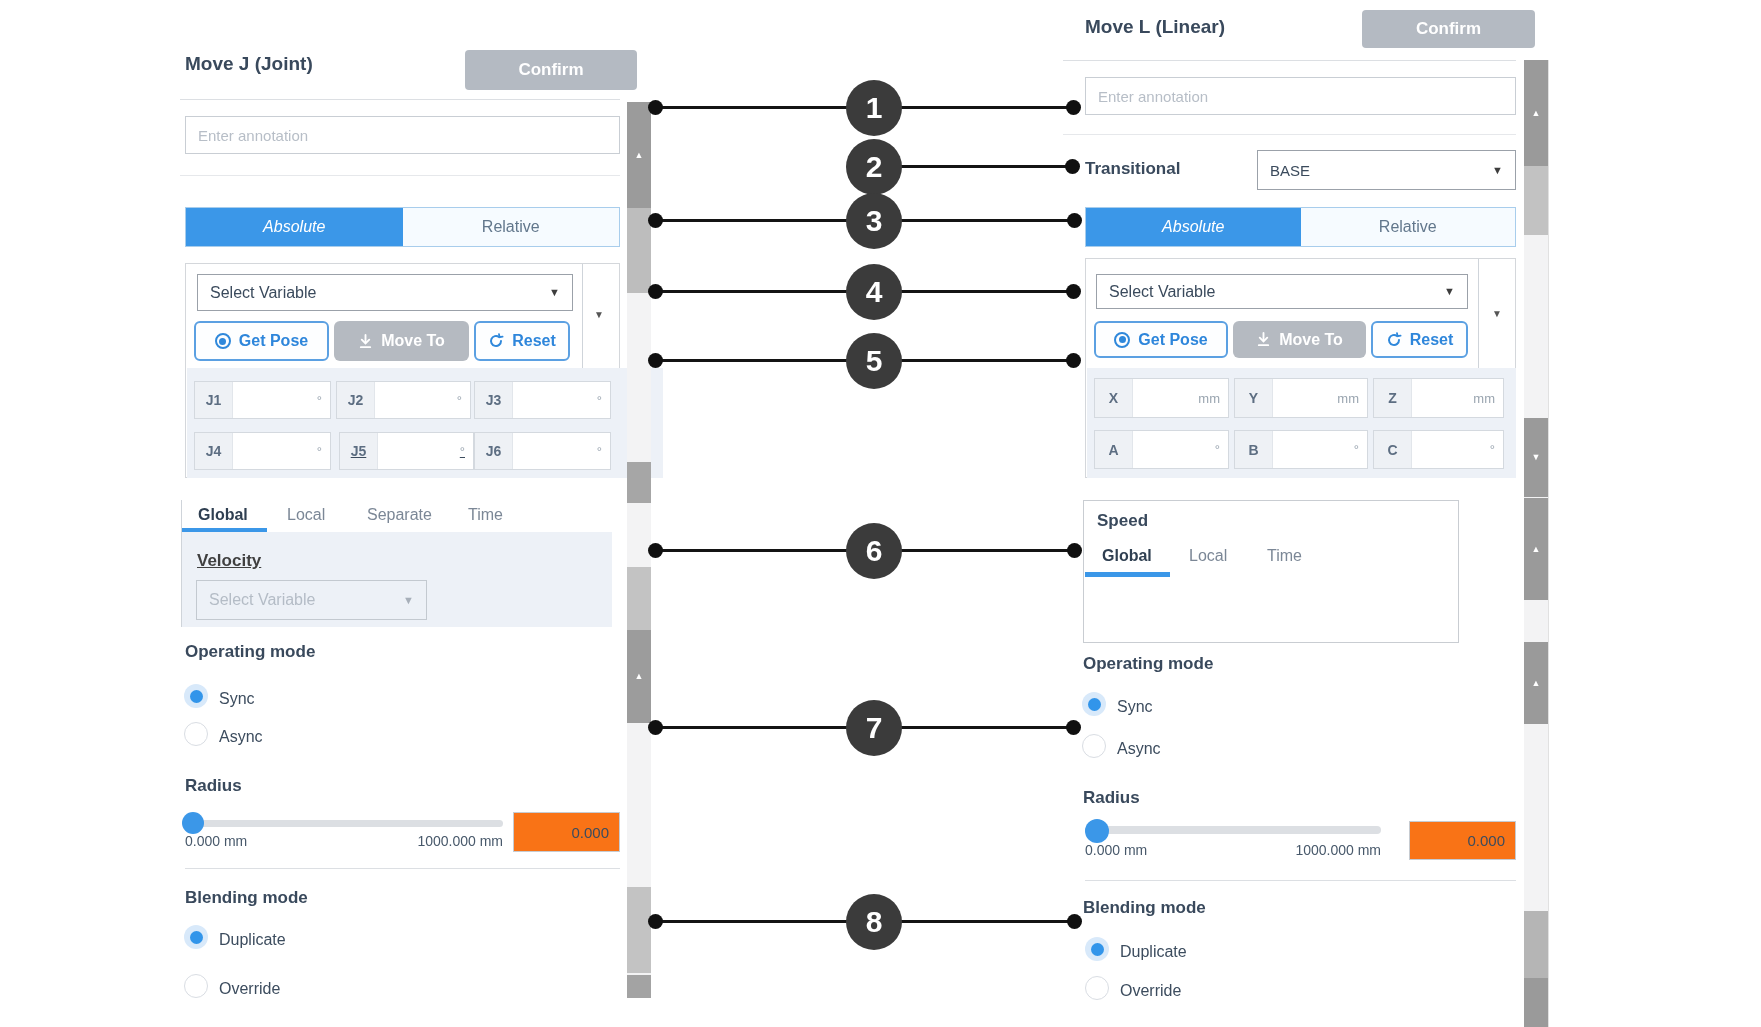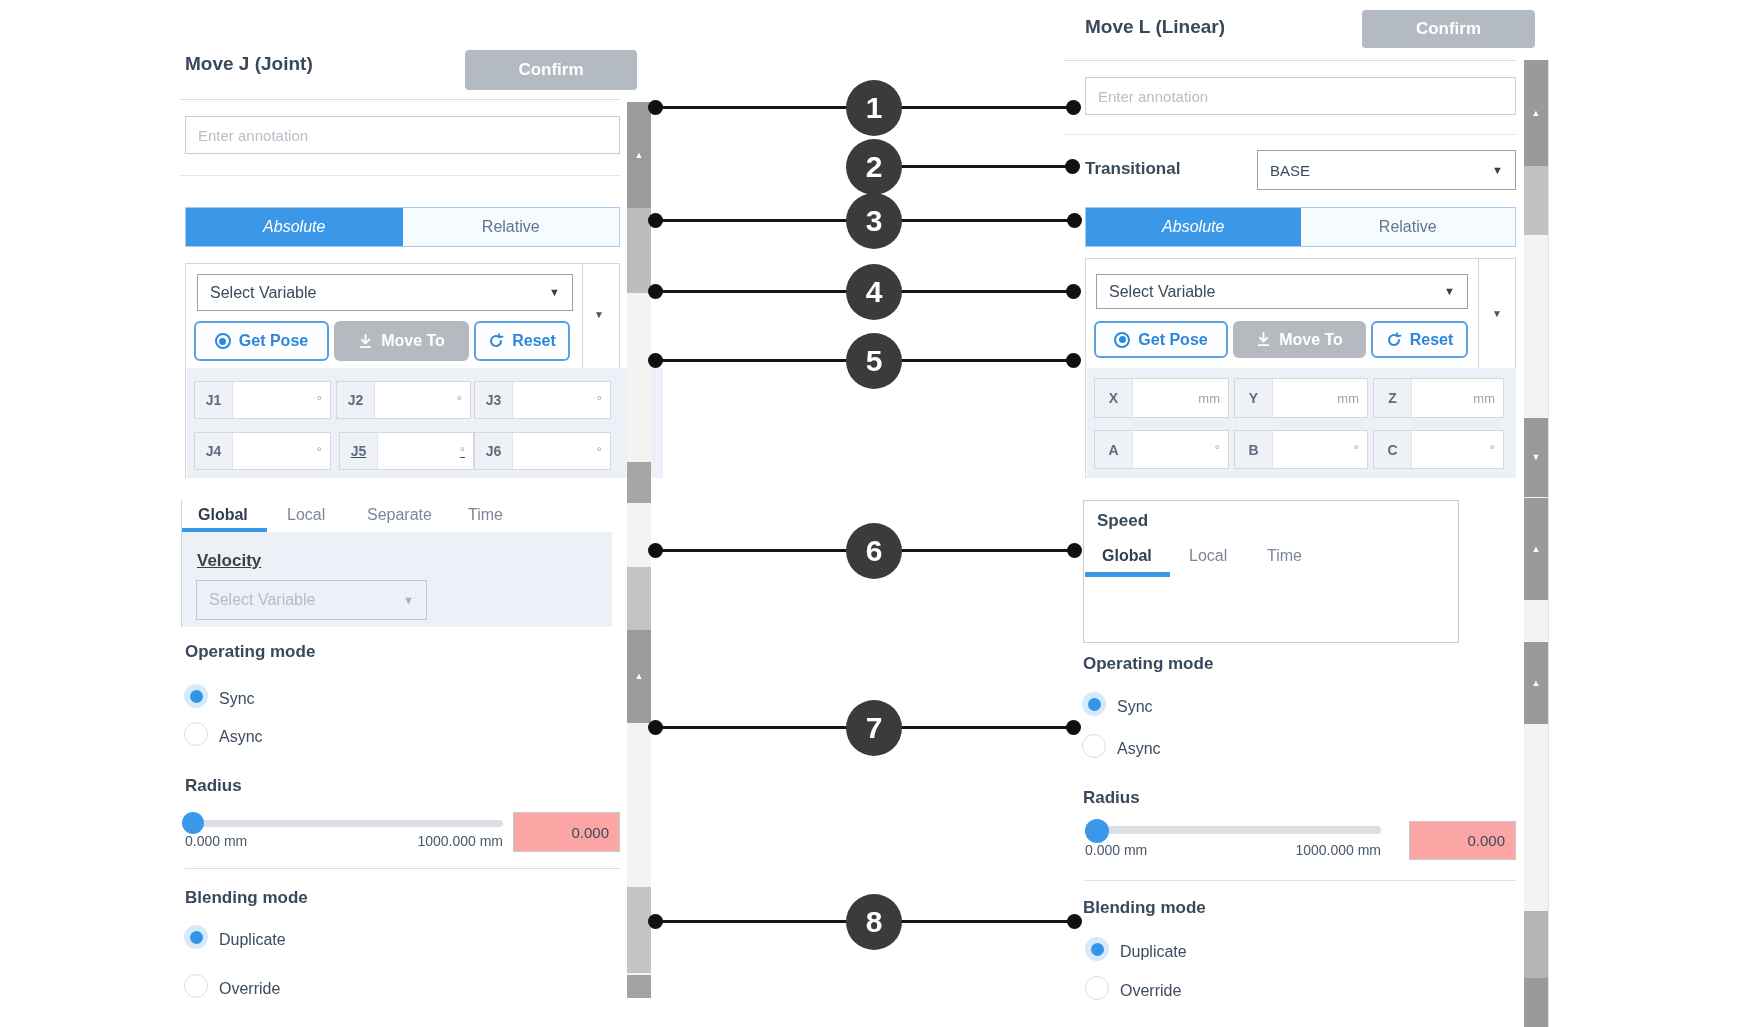--- a/index.html
+++ b/index.html
@@ -41,21 +41,21 @@
   .option{display:flex;align-items:flex-end;gap:11px;}
   .radio{width:24px;height:24px;border-radius:50%;box-sizing:border-box;position:relative;
        background:#ffffff;border:1px solid #d9dde3;cursor:pointer;}
   .radio.sel{background:#d8e9fa;border:none;}
   .radio.sel::after{content:"";position:absolute;left:5.5px;top:5.5px;width:13px;height:13px;
        border-radius:50%;background:#3295ea;}
   .olabel{font-size:16px;color:#3c4c5e;}
   .track{background:#dcdfe3;border-radius:4px;}
   .handle{background:#3b97e8;border-radius:50%;cursor:pointer;}
   .minmax{font-size:14px;color:#47586a;}
-  .valuebox{border:1px solid #c6cbd1;background:#fca5a5;box-sizing:border-box;font-family:inherit;
+  .valuebox{border:1px solid #c6cbd1;background:#f97316;box-sizing:border-box;font-family:inherit;
        font-size:15px;color:#3c4c5e;text-align:right;padding:0 10px;}
   .sb-track{background:#f3f3f4;}
   .sb-seg{position:absolute;left:0;width:100%;display:flex;align-items:center;justify-content:center;}
   .sb-arrow{color:#ffffff;font-size:9px;line-height:1;}
   .callout-line{position:absolute;height:3px;background:#141414;}
   .callout-dot{position:absolute;width:15px;height:15px;border-radius:50%;background:#101010;}
   .callout-circle{position:absolute;width:56px;height:56px;border-radius:50%;background:#3b3b3b;
        display:flex;align-items:center;justify-content:center;color:#ffffff;font-size:30px;font-weight:bold;}
   .speedbox{border:1px solid #c9cdd2;box-sizing:border-box;background:#fff;}
   .grayhead{font-size:17px;font-weight:bold;color:#404040;text-decoration:underline;}

